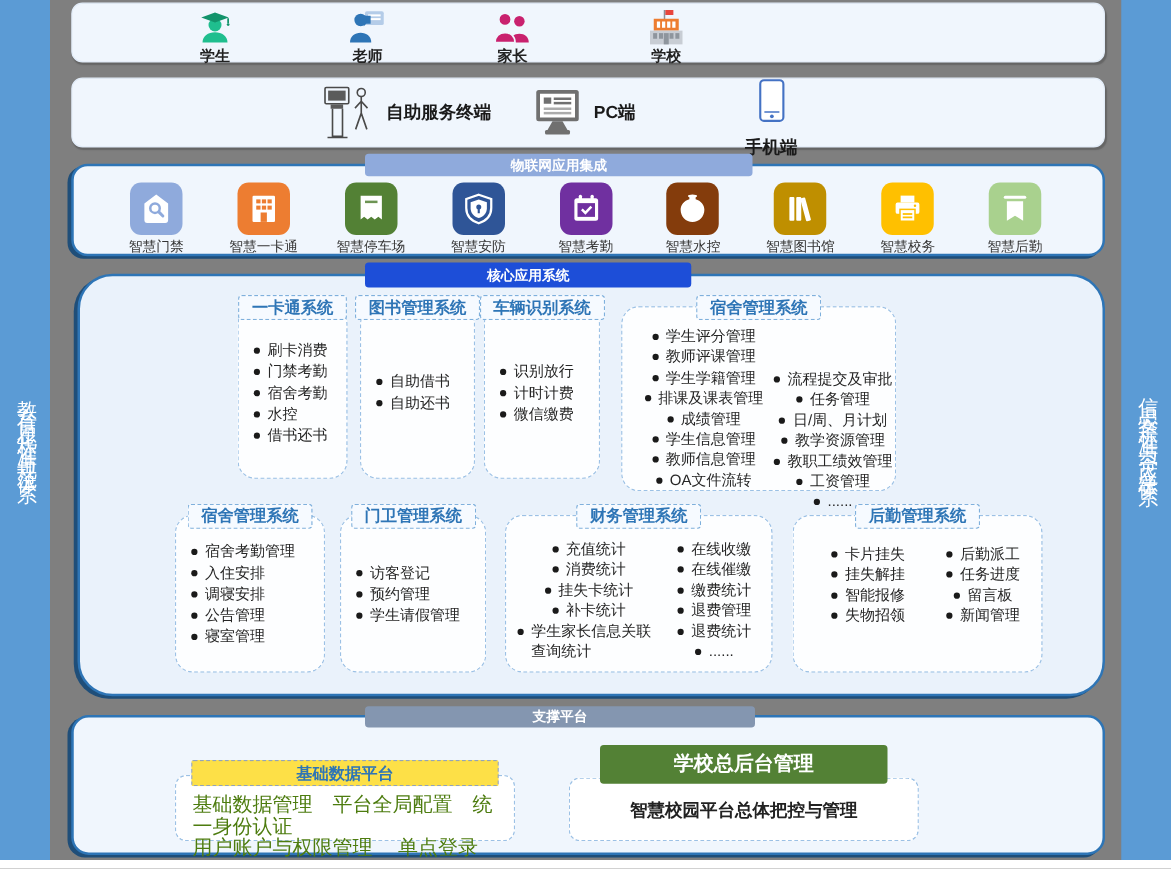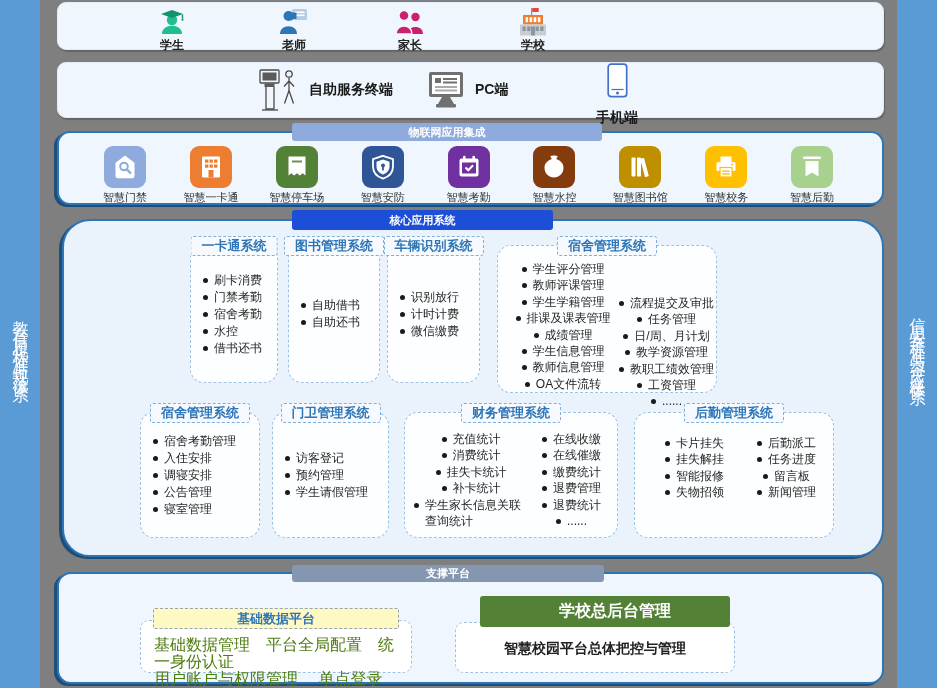--- a/index.html
+++ b/index.html
@@ -33,21 +33,21 @@
     border:1px dashed #7FB0DC;border-radius:3px;color:#2E75B6;font-weight:bold;font-size:13px;
     padding:1px 10px;white-space:nowrap;line-height:16px;z-index:3;}
   .list{display:flex;flex-direction:column;height:100%;box-sizing:border-box;padding:14px 4px 6px 12px;}
   .list.center{justify-content:center;padding-top:6px;}
   .cols{display:flex;height:100%;box-sizing:border-box;padding:15px 2px 4px 9px;}
   .col{display:flex;flex-direction:column;align-items:center;}
   .li{display:flex;align-items:flex-start;font-size:12px;color:#262626;line-height:17px;}
   .cols .li{line-height:16.4px;}
   .dot{flex:0 0 5px;width:5px;height:5px;border-radius:50%;background:#1a1a1a;margin:6px 6px 0 0;}
   
-  .sup-hdr-gray{position:absolute;background:#fef9c3;border:1px dashed #93A3BA;border-radius:2px;
+  .sup-hdr-gray{position:absolute;background:#fde047;border:1px dashed #93A3BA;border-radius:2px;
     color:#2E75B6;font-weight:bold;font-size:13px;display:flex;align-items:center;justify-content:center;z-index:4;}
   .sup-box{position:absolute;background:#fff;border:1px dashed #9CC1E5;border-radius:9px;box-sizing:border-box;z-index:2;}
   .base-lines{font-size:16px;color:#4d7c0f;line-height:17px;padding:15px 6px 0 13px;white-space:pre-wrap;}
   .admin-hdr{position:absolute;border-radius:3px;color:#fff;font-weight:bold;font-size:16px;
     display:flex;align-items:center;justify-content:center;z-index:4;}
   .admin-body{font-size:14px;font-weight:bold;color:#222;text-align:center;padding-top:17px;}
   svg{display:block;margin:0 auto;}
 </style>
 </head>
 <body>
@@ -572,18 +572,18 @@
 
   <div class="sec-hdr" style="left: 292px; top: 565px; width: 312px; height: 17px; background: rgb(132, 150, 176);">支撑平台</div>
   <div class="bigbox" style="left:57px;top:572px;width:827px;height:112px;border-radius:14px;"></div>
 
   <div class="sup-hdr-gray" style="left:153px;top:608px;width:244px;height:19px;">基础数据平台</div>
   <div class="sup-box" style="left:140px;top:620px;width:272px;height:53px;">
     <div class="base-lines"><span>基础数据管理　平台全局配置　统一身份认证</span>
 <span>用户账户与权限管理　 单点登录</span></div>
   </div>
 
-  <div class="admin-hdr" style="left: 480px; top: 596px; width: 230px; height: 31px; background: rgb(83, 129, 53); padding-left: 20px;">学校总后台管理</div>
+  <div class="admin-hdr" style="left: 480px; top: 596px; width: 230px; height: 31px; background: rgb(83, 129, 53);">学校总后台管理</div>
   <div class="sup-box" style="left:455px;top:622px;width:280px;height:51px;">
     <div class="admin-body">智慧校园平台总体把控与管理</div>
   </div>
 
 </div>
 
 </body></html>

